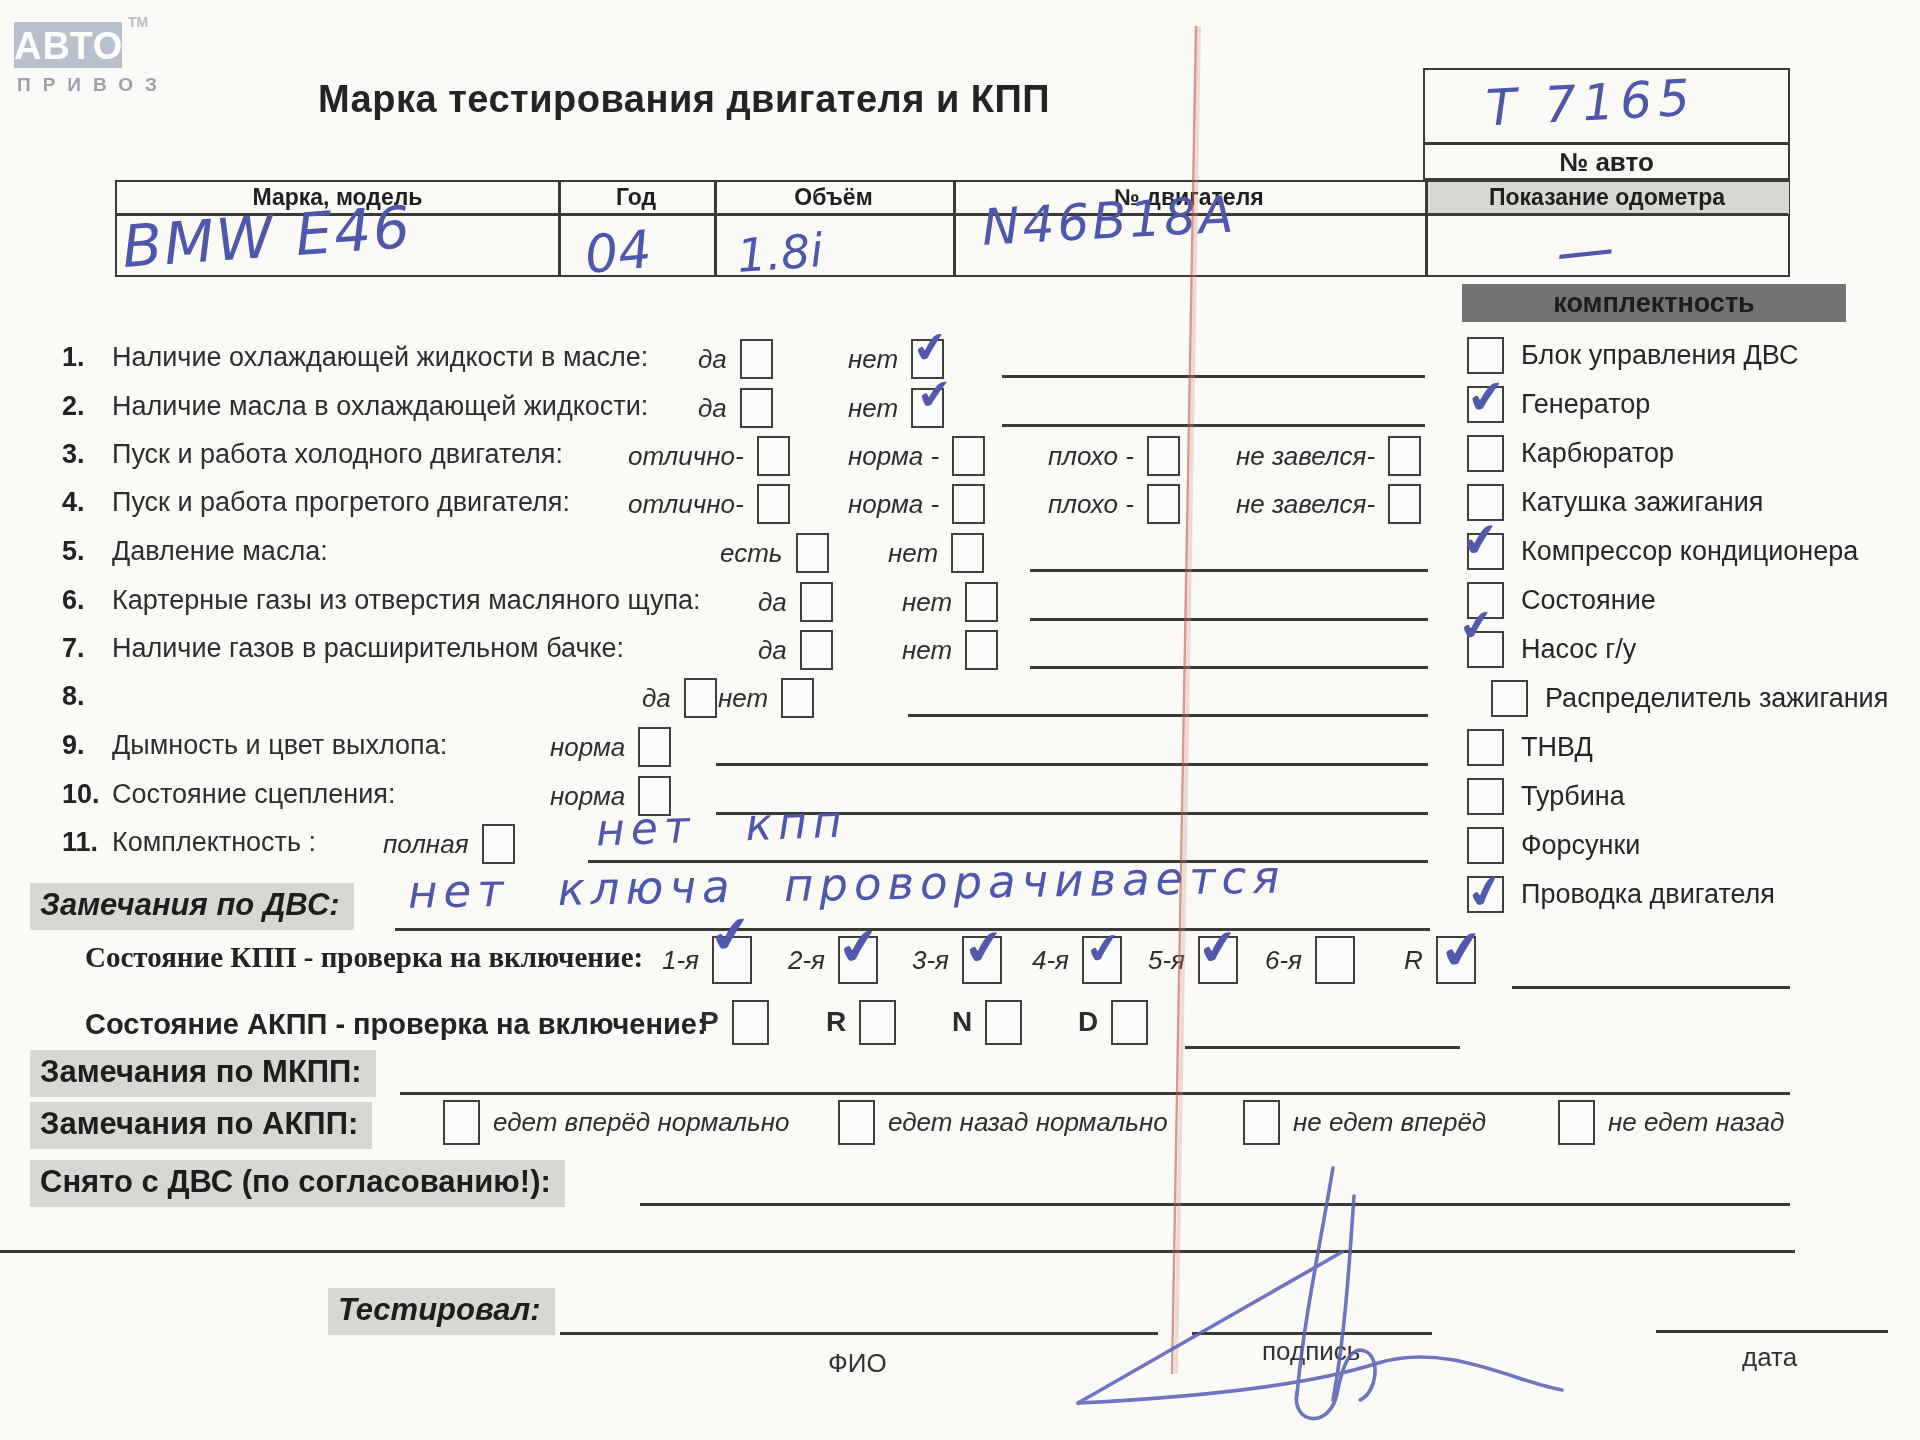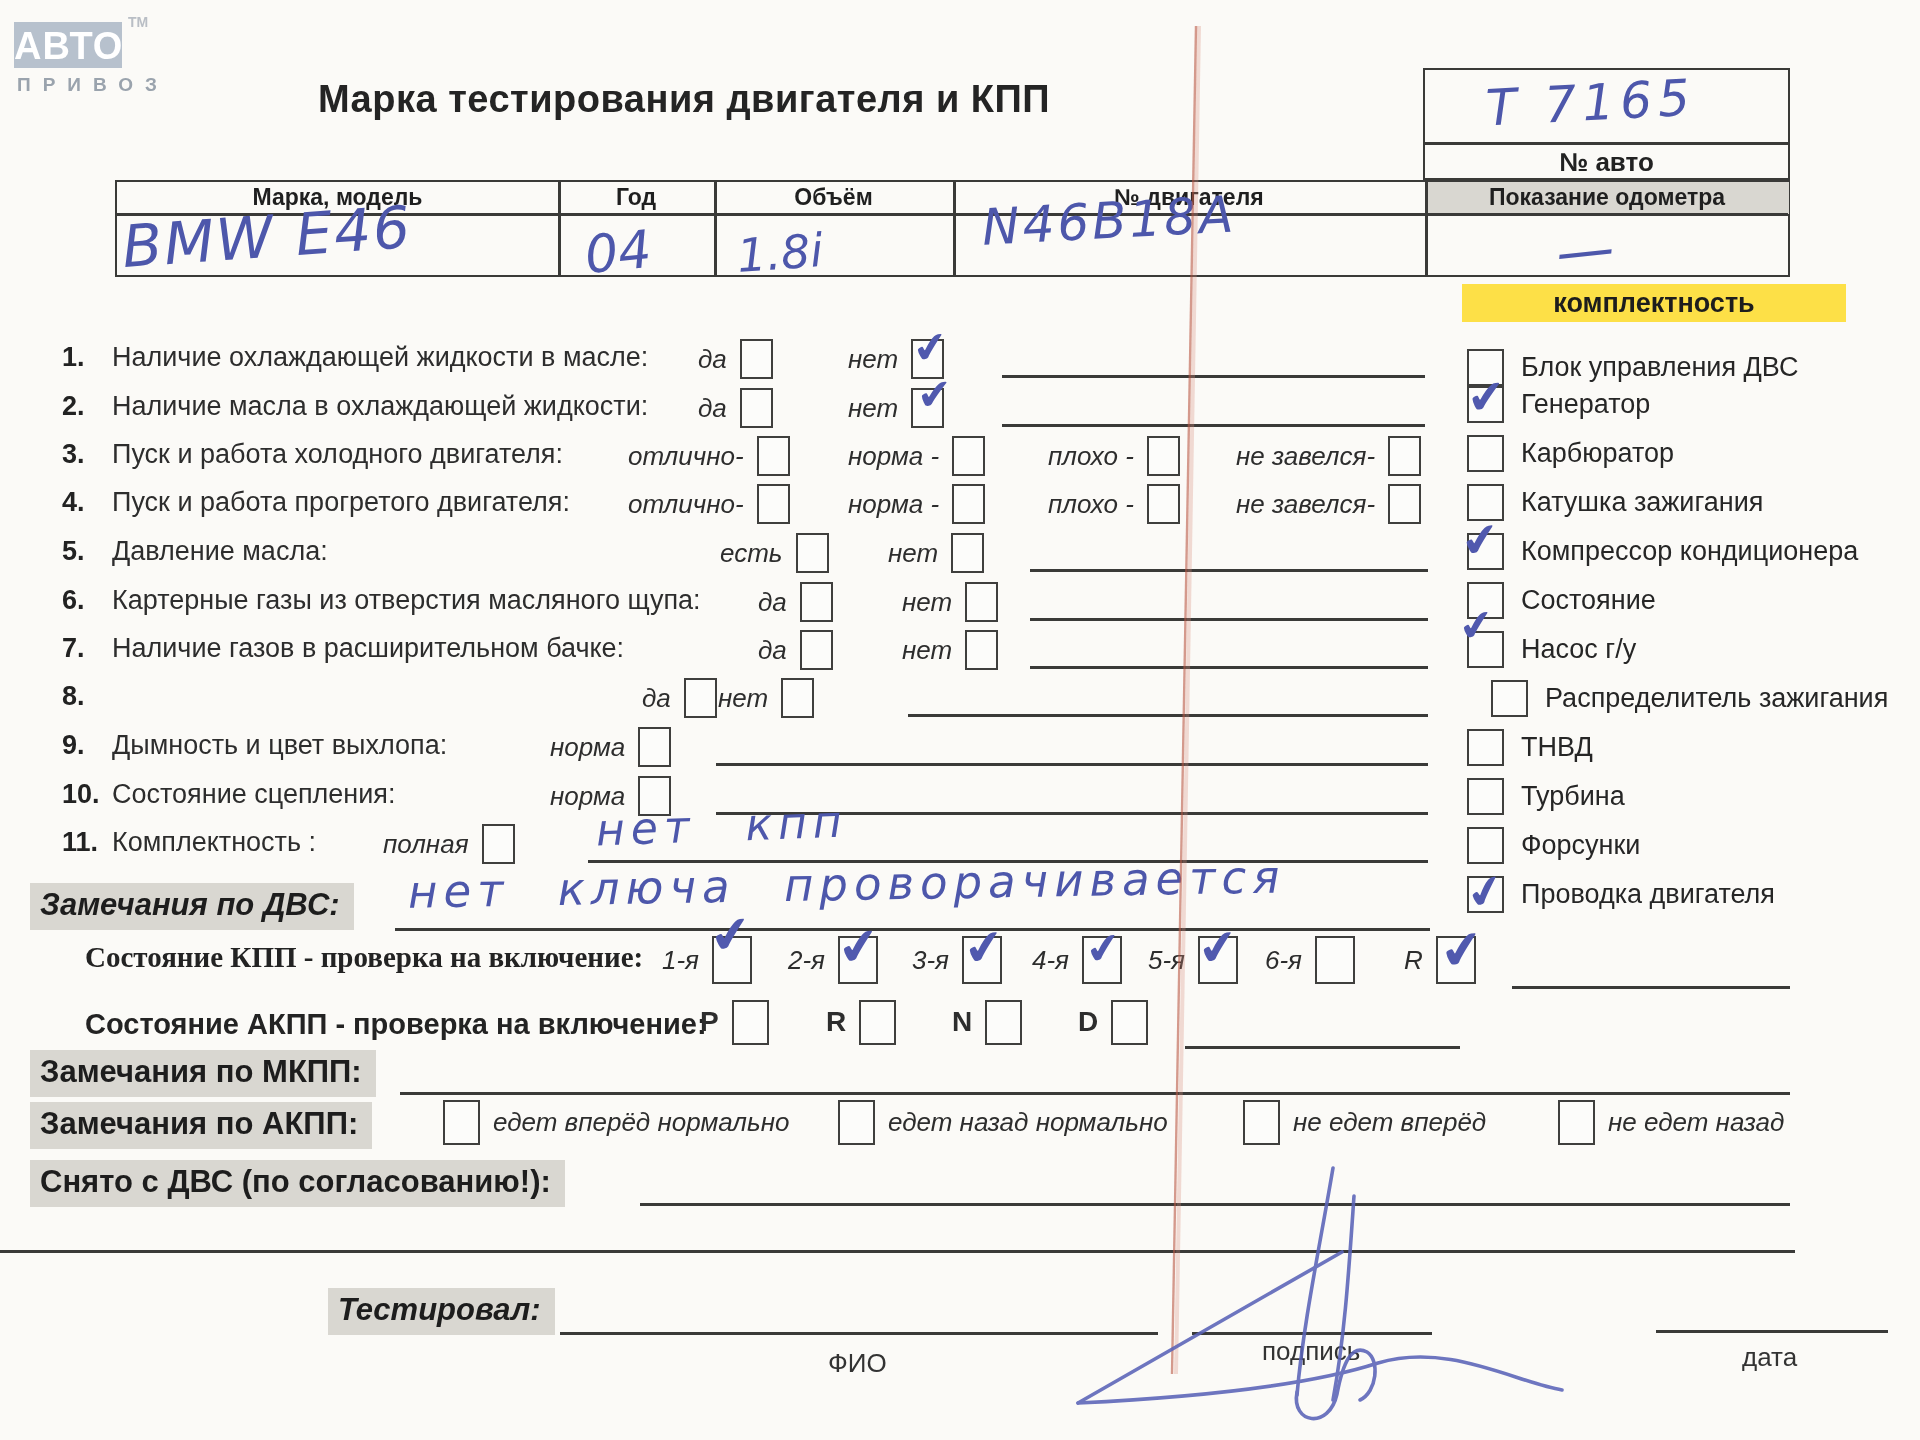--- a/index.html
+++ b/index.html
@@ -16,21 +16,21 @@
   .logo-sub{position:absolute;left:17px;top:74px;font-size:19px;color:#9aa3ad;font-weight:bold;letter-spacing:12px;white-space:nowrap;}
   
   .autobox{position:absolute;left:1423px;top:68px;width:367px;height:112px;border:2.8px solid #3a3a38;box-sizing:border-box;}
   .ab-label{position:absolute;left:0;top:77px;width:100%;text-align:center;font-weight:bold;font-size:26px;color:#222;}
   .vtable{position:absolute;left:115px;top:180px;width:1675px;height:97px;border:2.8px solid #3a3a38;box-sizing:border-box;}
   .th{position:absolute;top:2px;font-weight:bold;font-size:23px;color:#1f1f1f;text-align:center;white-space:nowrap;}
   .th-shade{position:absolute;left:1308px;top:0;width:364px;height:32px;background:#d9d7d1;}
   
   .band{position:absolute;background:#d9d7d1;color:#1d1d1d;font-weight:bold;font-size:31px;
         padding:4px 14px 7px 10px;white-space:nowrap;}
-  .kband{position:absolute;left:1462px;top:284px;width:384px;height:38px;background:#fde047;display:flex;
+  .kband{position:absolute;left:1462px;top:284px;width:384px;height:38px;background:#737373;display:flex;
          align-items:center;justify-content:center;font-weight:bold;font-size:27px;color:#1d1d1d;}
   
   .clrow{position:absolute;left:0;width:1920px;height:48px;}
   .row-num{position:absolute;top:7px;font-weight:bold;font-size:27px;color:#222;}
   .row-label{position:absolute;top:7px;font-size:27px;color:#2d2d2d;white-space:nowrap;}
   .opt{position:absolute;top:0;height:48px;display:flex;align-items:center;gap:13px;
        font-size:26px;font-style:italic;color:#2d2d2d;white-space:nowrap;}
   .opt.gear{height:54px;top:-3px;justify-content:flex-end;}
   .opt.upr{font-style:normal;font-weight:bold;font-size:28px;}
   .cb{position:relative;width:33px;height:40px;border:2.6px solid #3f3f3d;box-sizing:border-box;flex:none;background:rgba(255,255,255,.35);}
@@ -80,21 +80,21 @@
   </div>
 
   <div class="hw" style="left:122px;top:203px;font-size:58px;letter-spacing:2px;transform:rotate(-4deg);">BMW E46</div>
   <div class="hw" style="left:585px;top:222px;font-size:52px;transform:rotate(-6deg);">04</div>
   <div class="hw" style="left:737px;top:226px;font-size:46px;transform:rotate(-4deg);">1.8i</div>
   <div class="hw" style="left:982px;top:192px;font-size:50px;letter-spacing:3px;transform:rotate(-3deg);">N46B18A</div>
   <div class="hw" style="left:1556px;top:216px;font-size:58px;transform:rotate(-6deg);">—</div>
 
   <div class="kband">комплектность</div>
 
-  <div class="citem" style="top:349px;">
+  <div class="citem" style="top:337px;">
     <span class="cbr"></span>
     <span>Блок управления ДВС</span>
   </div>
   <div class="citem" style="top:386px;">
     <span class="cbr">
       <span class="check" style="left:-2px;top:-14px;transform:rotate(-5deg);">✔</span>
     </span>
     <span>Генератор</span>
   </div>
   <div class="citem" style="top:435px;">

